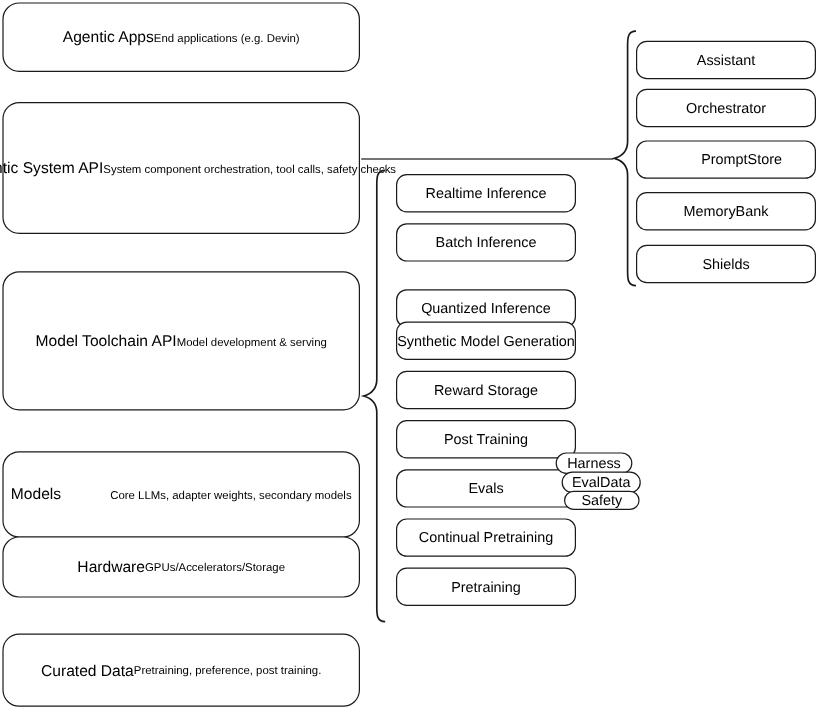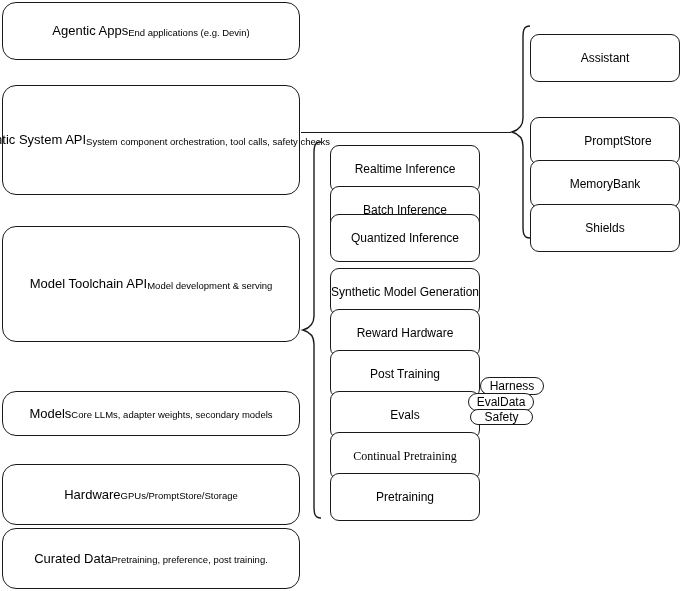--- a/index.html
+++ b/index.html
@@ -50,21 +50,21 @@
 
   
   .layer-box {
     left: 2px;
     width: 298px;
     border-radius: 14px;
   }
 
   
   .item-box {
-    height: 48px;
+    height: 32px;
     width: 150px;
     border-radius: 9px;
   }
   .item-box .title {
     font-size: 12px;
     line-height: 15px;
   }
 
   
   .pill {
@@ -110,28 +110,28 @@
   <div class="box layer-box" style="top:85px;height:110px;">
     <div class="title">Agentic System API</div>
     <div class="subtitle">System component orchestration, tool calls, safety checks</div>
   </div>
 
   <div class="box layer-box" style="top:226px;height:116px;">
     <div class="title">Model Toolchain API</div>
     <div class="subtitle">Model development &amp; serving</div>
   </div>
 
-  <div class="box layer-box" style="top:391px;height:45px;">
+  <div class="box layer-box" style="top:376px;height:72px;justify-content:space-between;">
     <div class="title">Models</div>
     <div class="subtitle">Core LLMs, adapter weights, secondary models</div>
   </div>
 
-  <div class="box layer-box" style="top:464px;height:61px;">
+  <div class="box layer-box" style="top:447px;height:51px;">
     <div class="title">Hardware</div>
-    <div class="subtitle">GPUs/PromptStore/Storage</div>
+    <div class="subtitle">GPUs/Accelerators/Storage</div>
   </div>
 
   <div class="box layer-box" style="top:528px;height:61px;">
     <div class="title">Curated Data</div>
     <div class="subtitle">Pretraining, preference, post training.</div>
   </div>
 
   <div class="connector-line" style="left:301px;top:132px;width:210px;"></div>
 
   <div class="brace" style="left:300px;top:140px;width:22px;height:380px;">
@@ -139,61 +139,64 @@
       <path d="M21 2 C14 2 14 8 14 14 L14 176 C14 184 10 188 3 190 C10 192 14 196 14 204 L14 366 C14 372 14 378 21 378" fill="none" stroke="#1a1a1a" stroke-width="1.4"></path>
     </svg>
   </div>
 
   <div class="box item-box" style="left:330px;top:145px;">
     <div class="title">Realtime Inference</div>
   </div>
   <div class="box item-box" style="left:330px;top:186px;">
     <div class="title">Batch Inference</div>
   </div>
-  <div class="box item-box" style="left:330px;top:214px;">
+  <div class="box item-box" style="left:330px;top:241px;">
     <div class="title">Quantized Inference</div>
   </div>
   <div class="box item-box" style="left:330px;top:268px;">
     <div class="title">Synthetic Model Generation</div>
   </div>
   <div class="box item-box" style="left:330px;top:309px;">
-    <div class="title">Reward Hardware</div>
+    <div class="title">Reward Storage</div>
   </div>
   <div class="box item-box" style="left:330px;top:350px;">
     <div class="title">Post Training</div>
   </div>
   <div class="box item-box" style="left:330px;top:391px;">
     <div class="title">Evals</div>
   </div>
-  <div class="box item-box" style="left:330px;top:432px;font-family:Liberation Serif, serif;">
+  <div class="box item-box" style="left:330px;top:432px;">
     <div class="title">Continual Pretraining</div>
   </div>
   <div class="box item-box" style="left:330px;top:473px;">
     <div class="title">Pretraining</div>
   </div>
 
-  <div class="pill" style="left:480px;top:377px;width:64px;height:18px;">
+  <div class="pill" style="left:463px;top:377px;width:64px;height:18px;">
     <span>Harness</span>
   </div>
   <div class="pill" style="left:468px;top:393px;width:66px;height:18px;">
     <span>EvalData</span>
   </div>
   <div class="pill" style="left:470px;top:409px;width:63px;height:16px;">
     <span>Safety</span>
   </div>
 
   <div class="brace" style="left:509px;top:24px;width:22px;height:216px;">
     <svg width="22" height="216" viewBox="0 0 22 216">
       <path d="M21 2 C14 2 14 8 14 14 L14 94 C14 102 10 106 3 108 C10 110 14 114 14 122 L14 202 C14 208 14 214 21 214" fill="none" stroke="#1a1a1a" stroke-width="1.4"></path>
     </svg>
   </div>
 
   <div class="box item-box" style="left:530px;top:34px;">
     <div class="title">Assistant</div>
   </div>
+  <div class="box item-box" style="left:530px;top:74px;">
+    <div class="title">Orchestrator</div>
+  </div>
   <div class="box item-box" style="left:530px;top:117px;padding-left:32px;">
     <div class="title">PromptStore</div>
   </div>
   <div class="box item-box" style="left:530px;top:160px;">
     <div class="title">MemoryBank</div>
   </div>
   <div class="box item-box" style="left:530px;top:204px;">
     <div class="title">Shields</div>
   </div>
 

